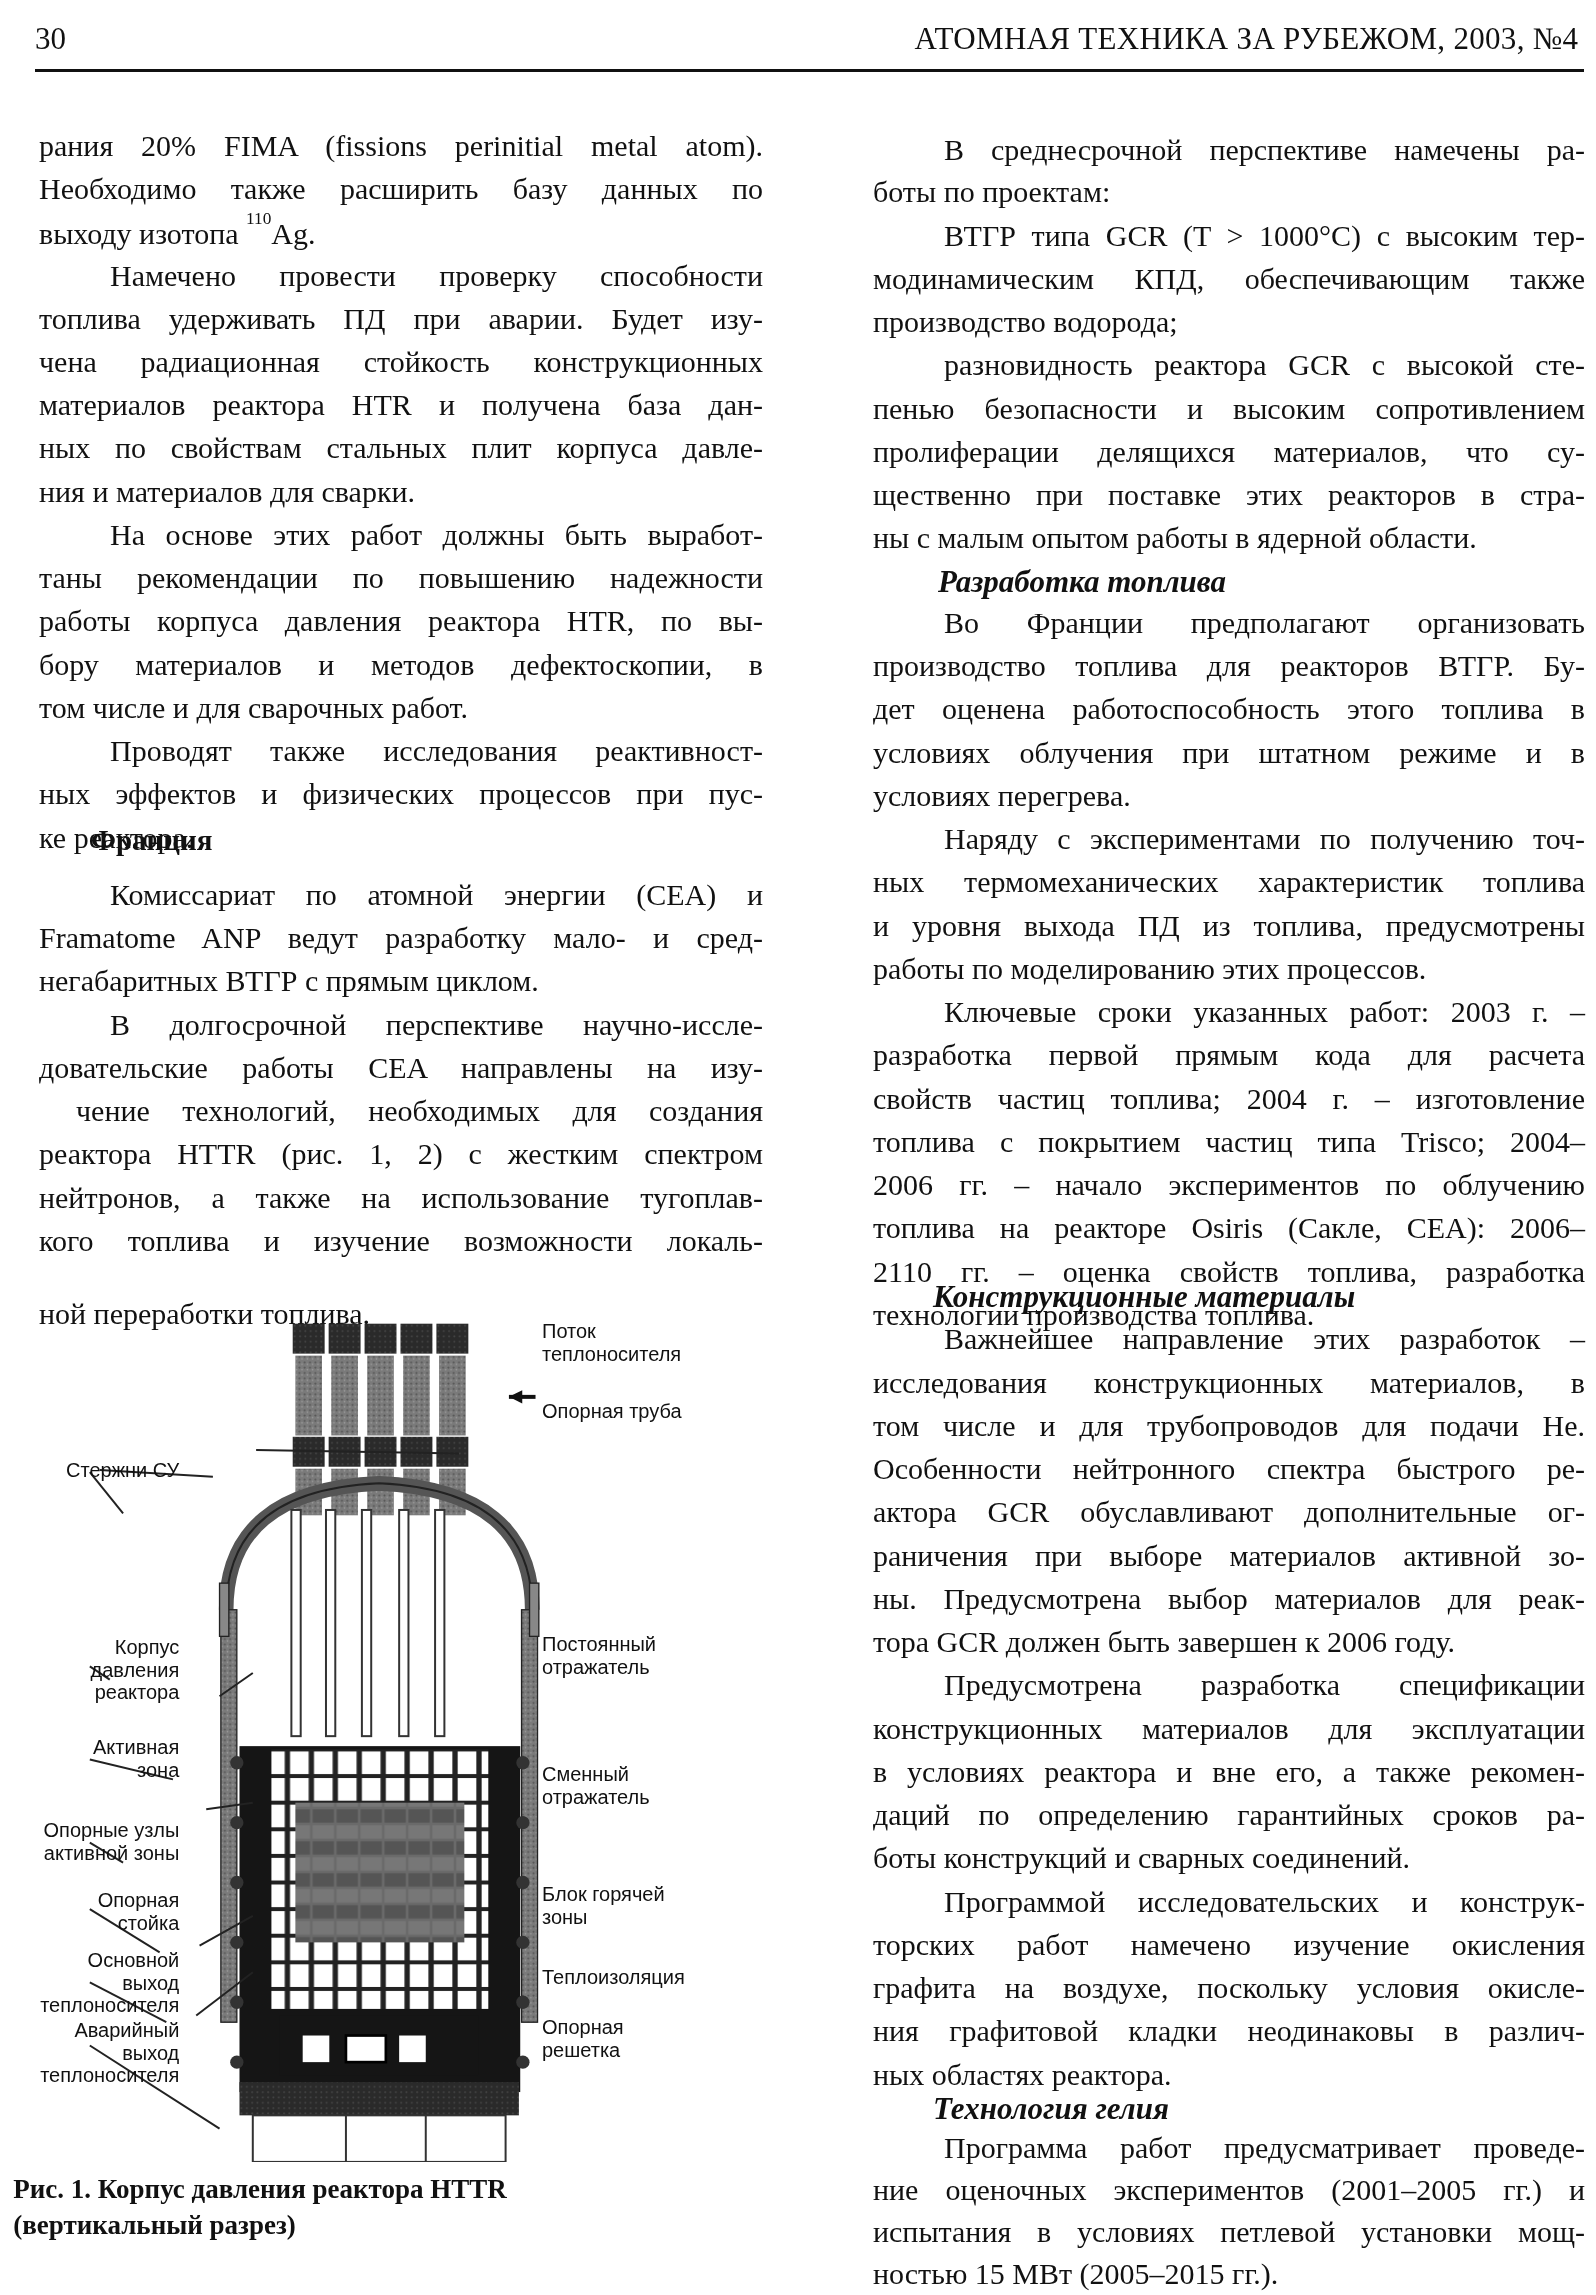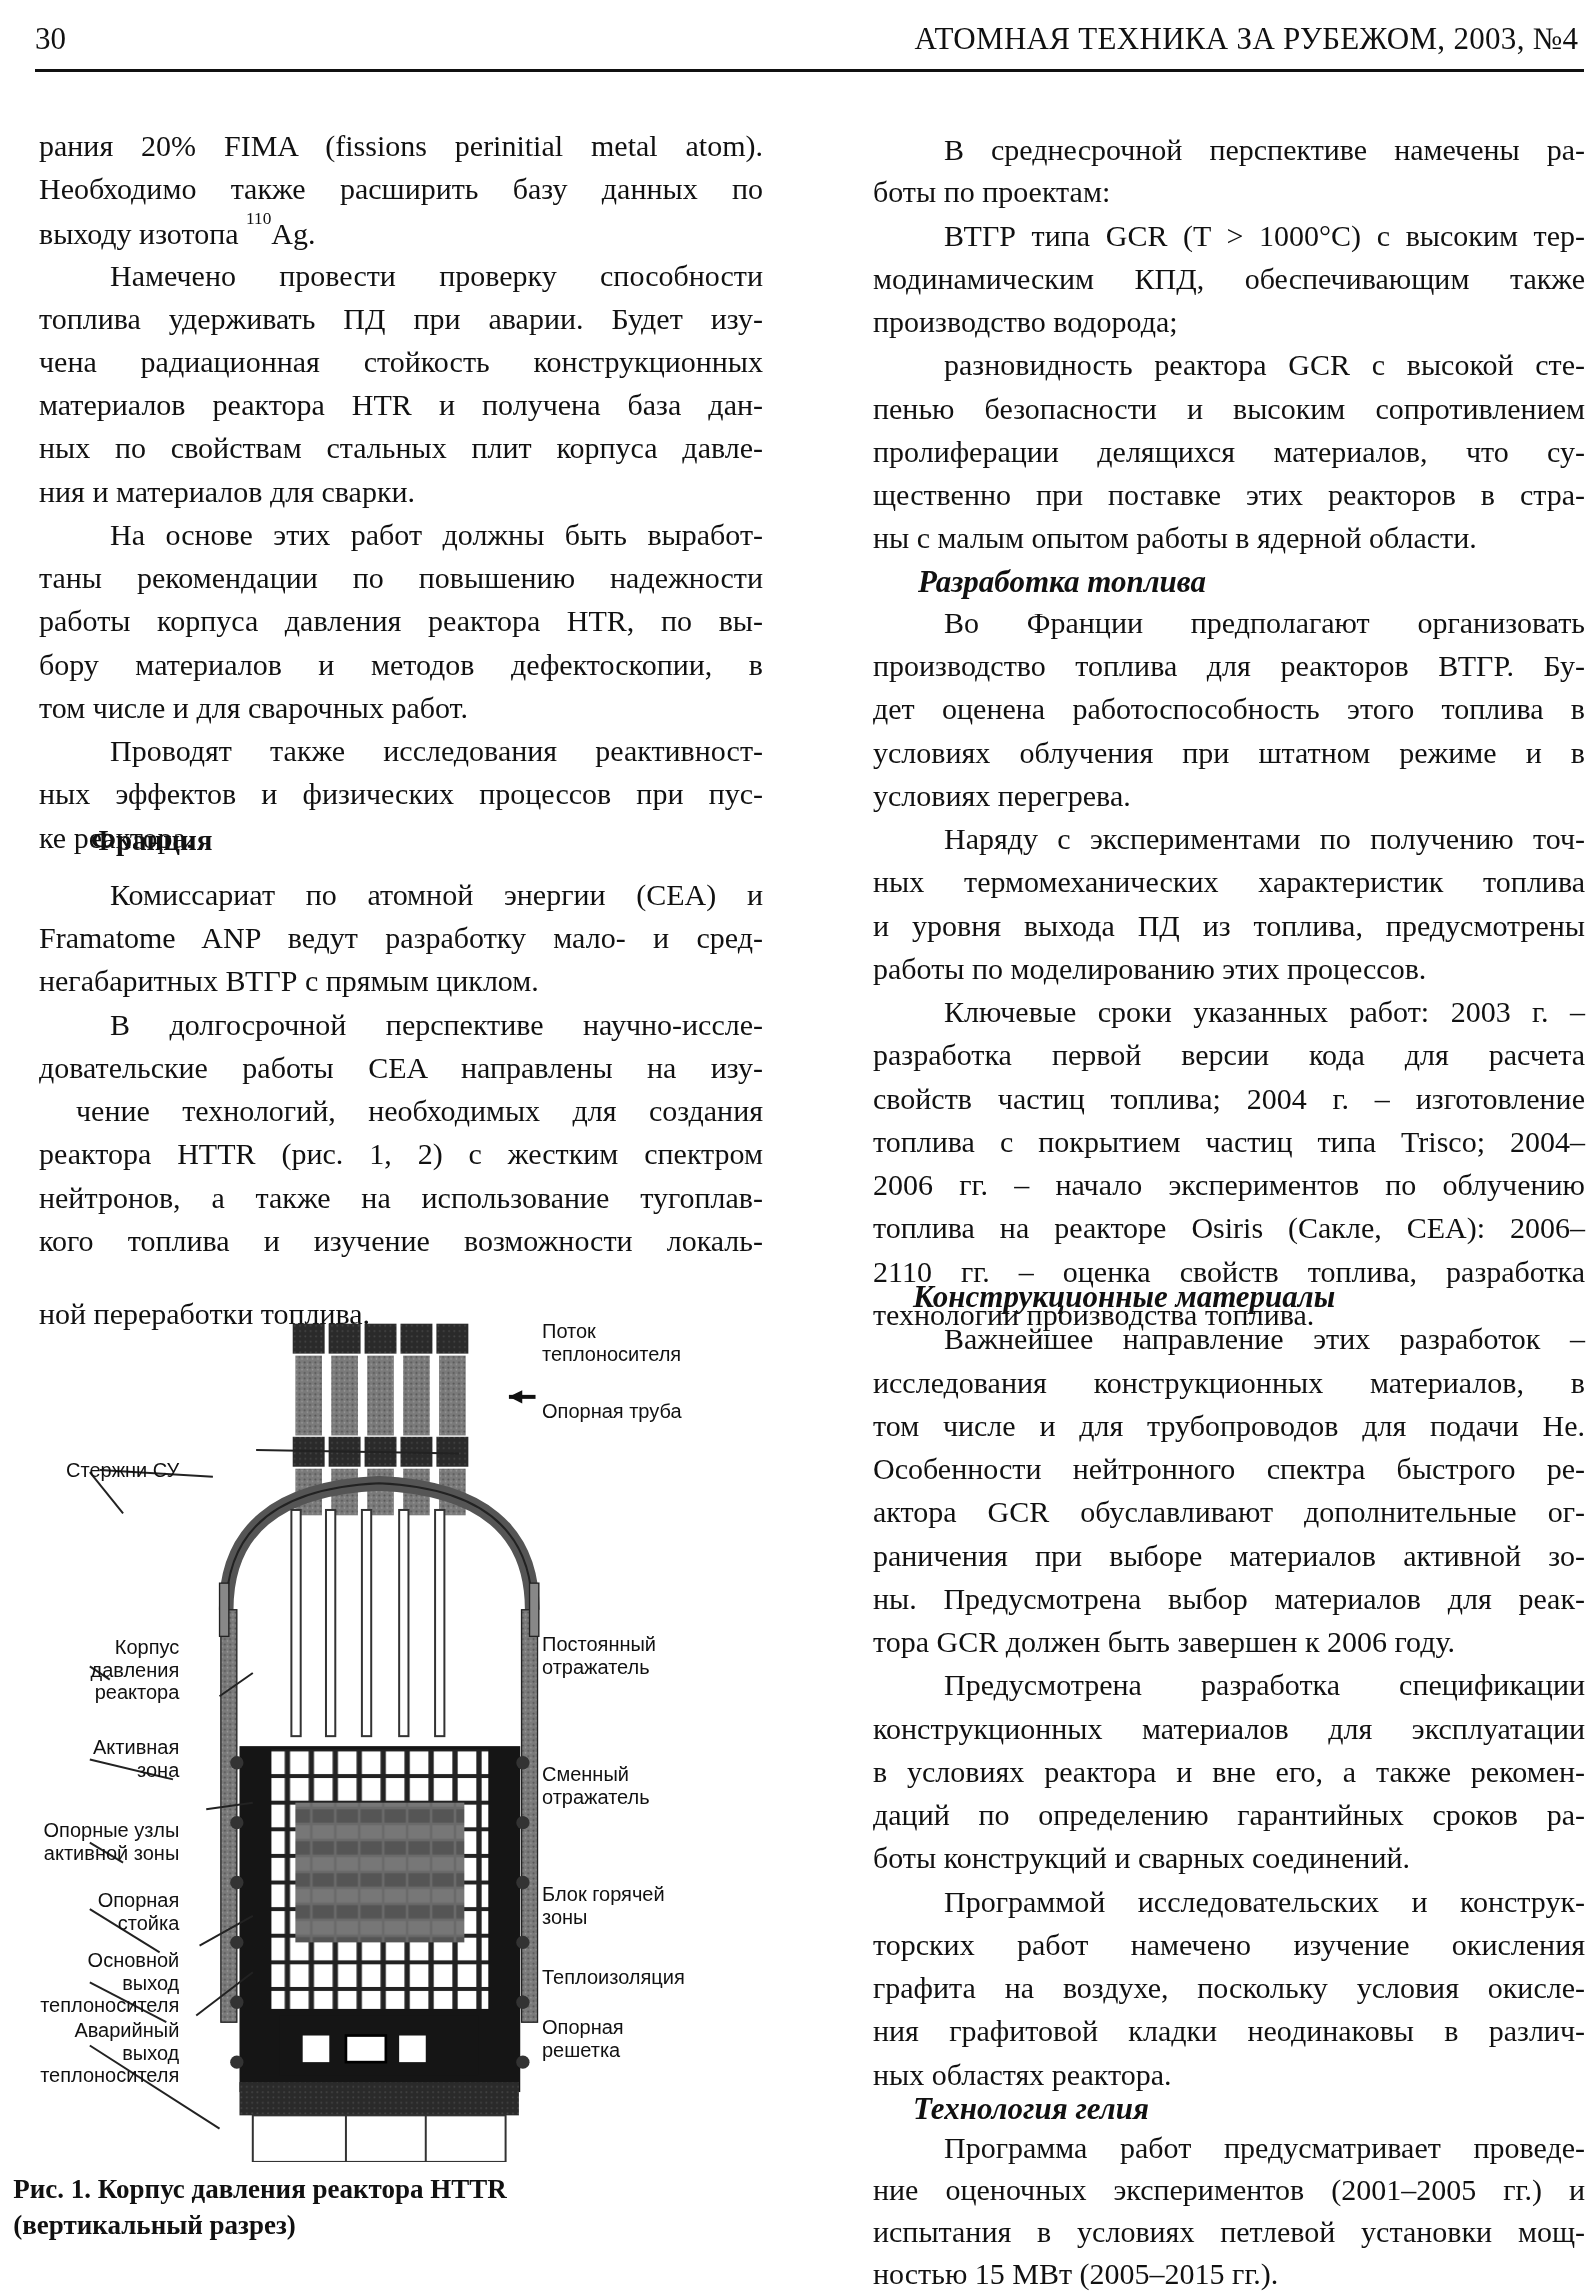--- a/index.html
+++ b/index.html
@@ -11,21 +11,21 @@
 
   .col { position:absolute; }
   .col-left { left:39px; width:724px; }
   .col-right { left:873px; width:712px; }
 
   .ln { position:absolute; left:0; right:0; height:43px; font-size:30px; line-height:43px; white-space:nowrap;
         text-align:justify; text-align-last:justify; transform-origin:left top; }
   .ln.last { text-align-last:left; }
   .ln.ind { left:71px; }
   .head-bold { position:absolute; font-size:29px; line-height:40px; font-weight:bold; }
-  .head-ital { position:absolute; font-size:31px; line-height:40px; font-weight:bold; font-style:italic; }
+  .head-ital { position:absolute; font-size:31px; line-height:40px; font-weight:bold; font-style:italic;margin-left:20px; }
   sup { font-size:17.3px; vertical-align:top; line-height:20px; position:relative; top:-2.7px; }
 
   
   .figure { position:absolute; left:0; top:1297px; width:785px; height:865px; }
   .fig-svg { position:absolute; left:0; top:0; width:785px; height:865px; }
   .lbl { position:absolute; font-family:"Liberation Sans", sans-serif; font-size:20px; line-height:22.6px; color:#111; }
   .lbl.r { text-align:right; }
   .caption { position:absolute; left:13.3px; font-size:27px; line-height:35px; font-weight:bold; }
 </style>
 </head>
@@ -264,21 +264,21 @@
   <div class="ln ind" style="top: 601px;">Во Франции предполагают организовать</div>
   <div class="ln" style="top: 644px;">производство топлива для реакторов ВТГР. Бу-</div>
   <div class="ln" style="top: 687px;">дет оценена работоспособность этого топлива в</div>
   <div class="ln" style="top: 731px;">условиях облучения при штатном режиме и в</div>
   <div class="ln last" style="top: 774px;">условиях перегрева.</div>
   <div class="ln ind" style="top: 817px;">Наряду с экспериментами по получению точ-</div>
   <div class="ln" style="top: 860px;">ных термомеханических характеристик топлива</div>
   <div class="ln" style="top: 904px;">и уровня выхода ПД из топлива, предусмотрены</div>
   <div class="ln last" style="top: 947px;">работы по моделированию этих процессов.</div>
   <div class="ln ind" style="top: 990px;">Ключевые сроки указанных работ: 2003 г. –</div>
-  <div class="ln" style="top: 1033px;">разработка первой версии кода для расчета</div>
+  <div class="ln" style="top: 1033px;">разработка первой прямым кода для расчета</div>
   <div class="ln" style="top: 1077px;">свойств частиц топлива; 2004 г. – изготовление</div>
   <div class="ln" style="top: 1120px;">топлива с покрытием частиц типа Trisco; 2004–</div>
   <div class="ln" style="top: 1163px;">2006 гг. – начало экспериментов по облучению</div>
   <div class="ln" style="top: 1206px;">топлива на реакторе Osiris (Сакле, CEA): 2006–</div>
   <div class="ln" style="top: 1250px;">2110 гг. – оценка свойств топлива, разработка</div>
   <div class="ln last" style="top: 1293px;">технологии производства топлива.</div>
 
   <div class="head-ital" style="top:1276px; left:40px; top:1277px">Конструкционные материалы</div>
   <div class="ln ind" style="top: 1317px;">Важнейшее направление этих разработок –</div>
   <div class="ln" style="top: 1361px;">исследования конструкционных материалов, в</div>

